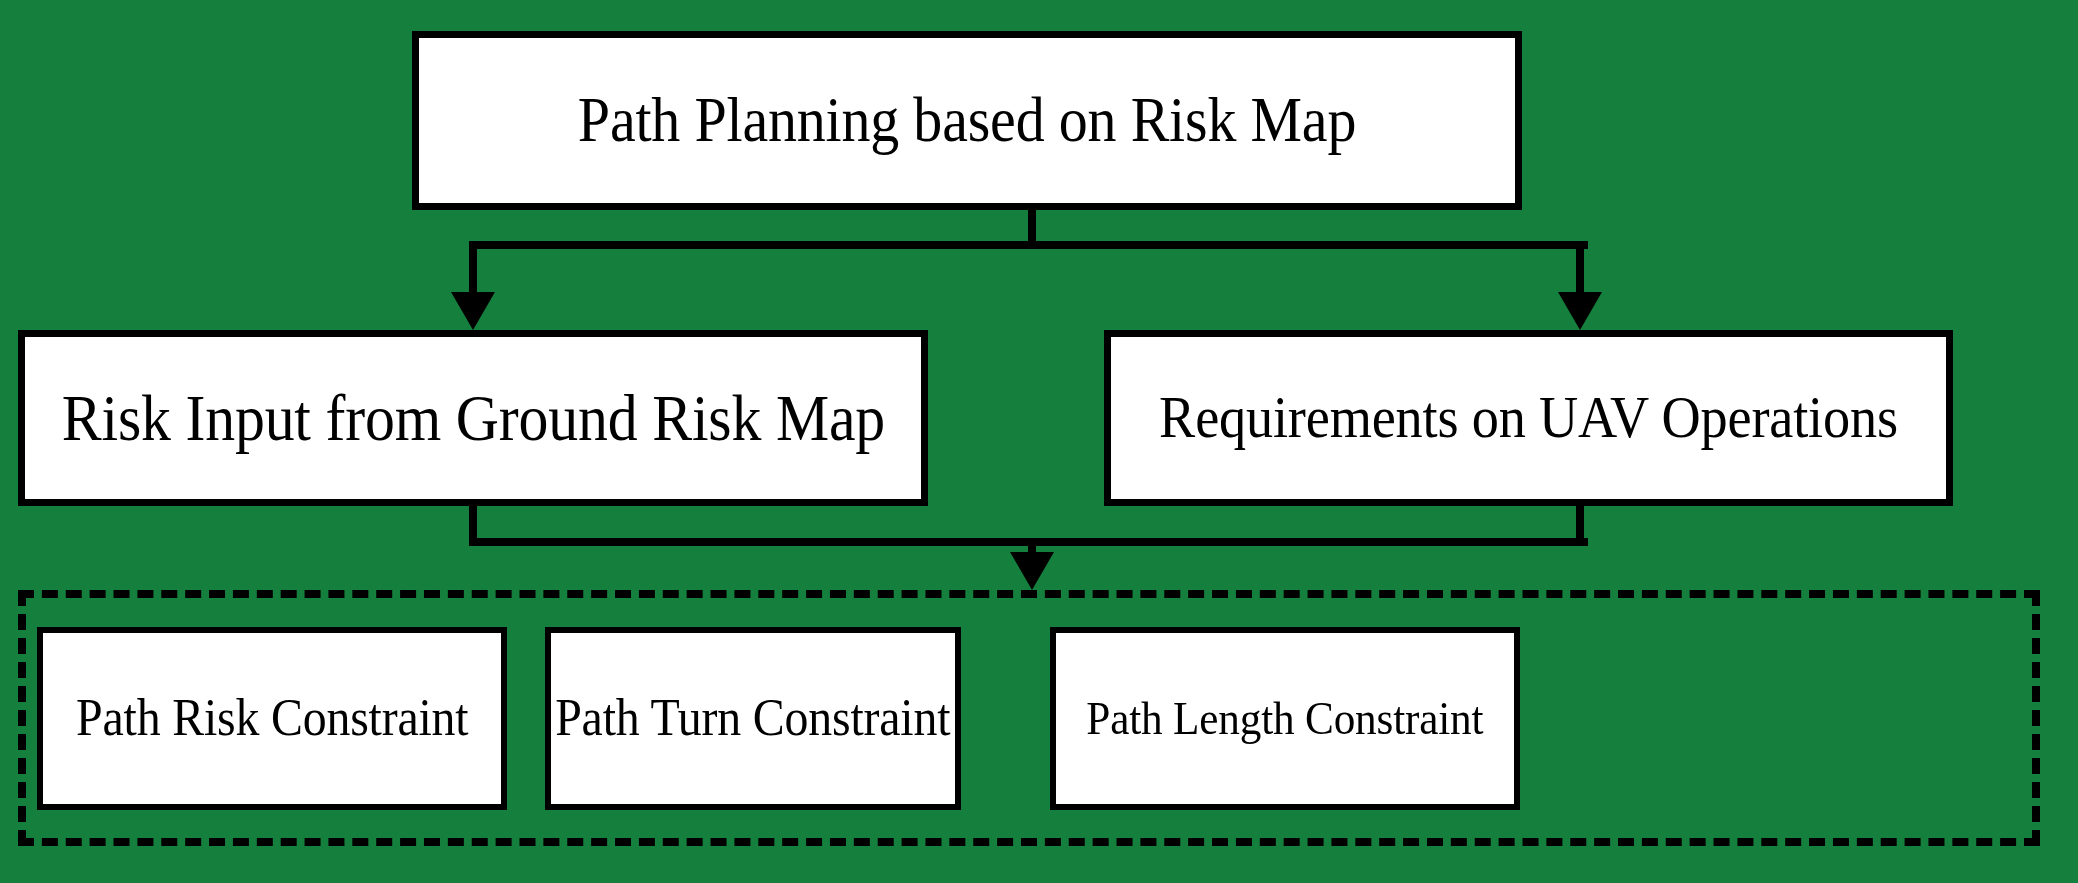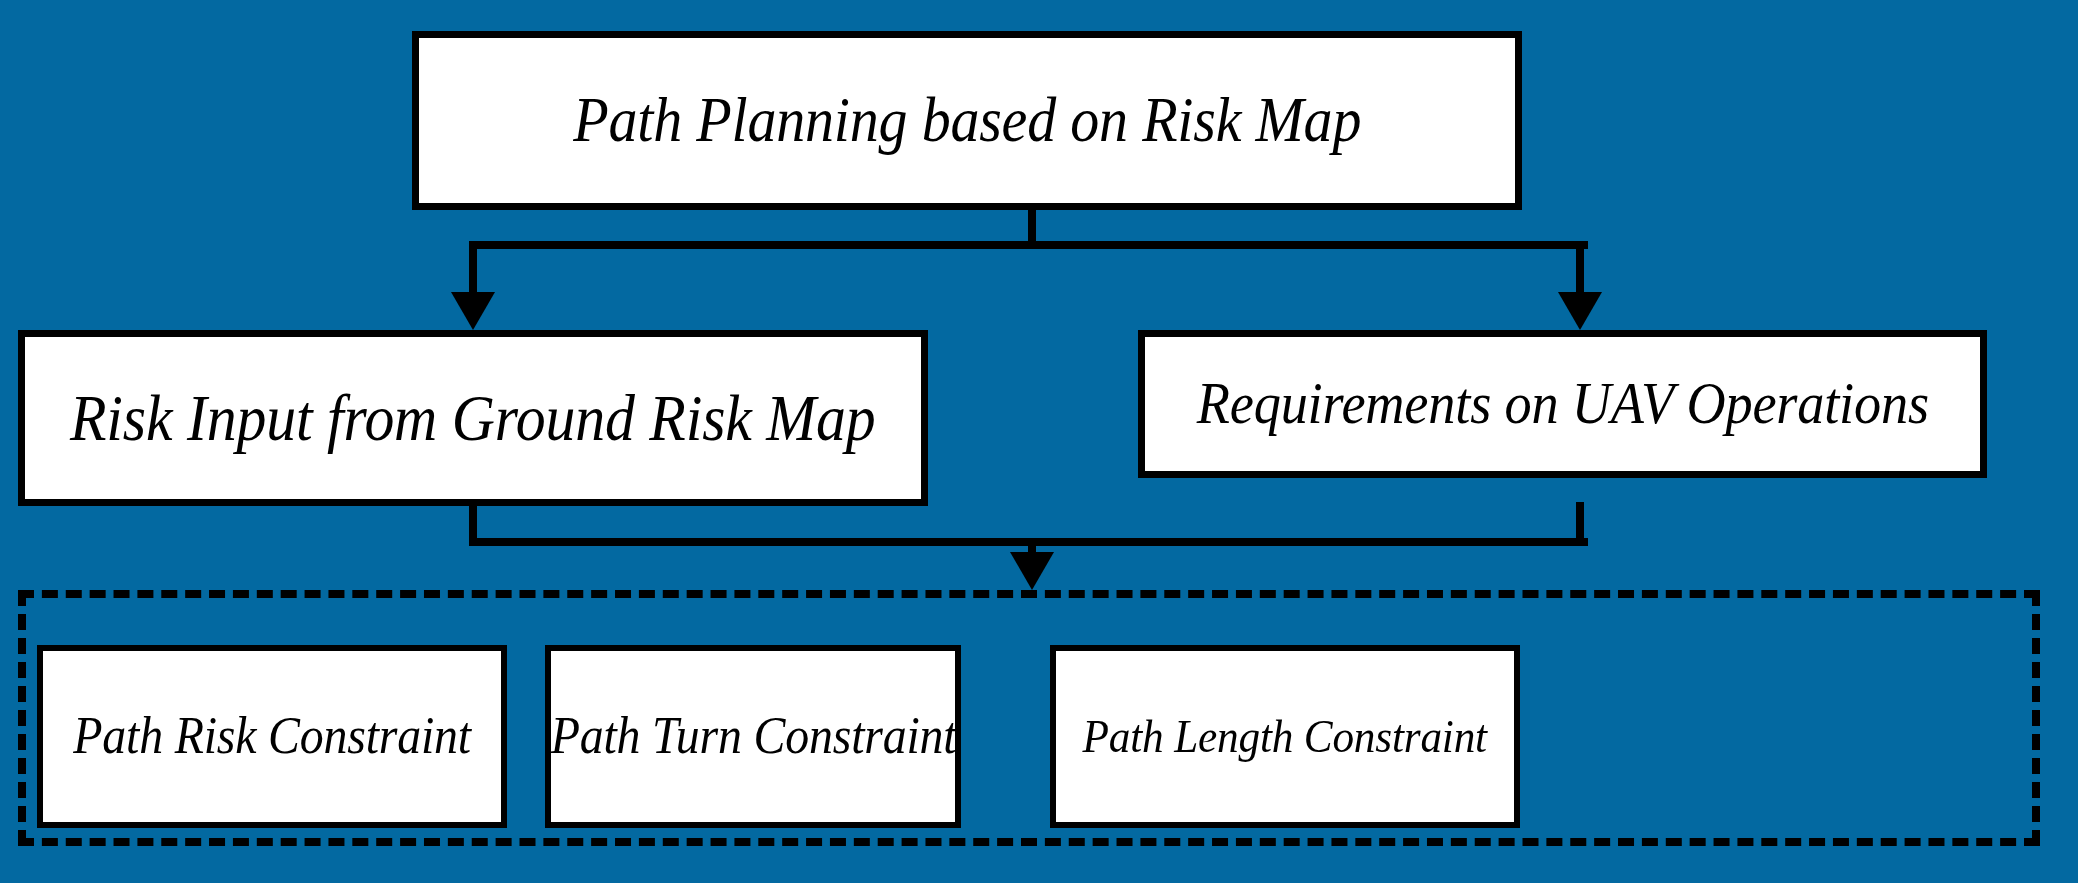--- a/index.html
+++ b/index.html
@@ -9,23 +9,22 @@
     background: #ffffff;
   }
   body {
     font-family: "Liberation Serif", "DejaVu Serif", serif;
     color: #000000;
   }
   #diagram-root {
     position: relative;
     width: 2078px;
     height: 883px;
-    background: #0369a1;
+    background: #15803d;
     overflow: hidden;
-    font-style: italic;
   }
 
   
   .node {
     position: absolute;
     box-sizing: border-box;
     background: #ffffff;
     border: 7px solid #000000;
     display: flex;
     align-items: center;
@@ -51,44 +50,44 @@
 
   
   #node-risk-input {
     left: 18px;
     top: 330px;
     width: 910px;
     height: 176px;
     font-size: 65px;
   }
   #node-requirements {
-    left: 1138px;
+    left: 1104px;
     top: 330px;
     width: 849px;
-    height: 148px;
+    height: 176px;
     font-size: 63px;
     justify-content: center;
   }
 
   
   #constraints-group {
     position: absolute;
     left: 18px;
     top: 590px;
     width: 2022px;
     height: 256px;
     box-sizing: border-box;
     border: 8px dashed #000000;
     background: transparent;
   }
 
   
   .constraint-node {
     position: absolute;
-    top: 645px;
+    top: 627px;
     height: 183px;
     border-width: 6px;
     font-size: 59px;
   }
   #node-path-risk      { left: 37px;   width: 470px; }
   #node-path-turn      { left: 545px;  width: 416px; }
   #node-path-length    { left: 1050px; width: 470px; }
 
   
   .conn-v, .conn-h {

